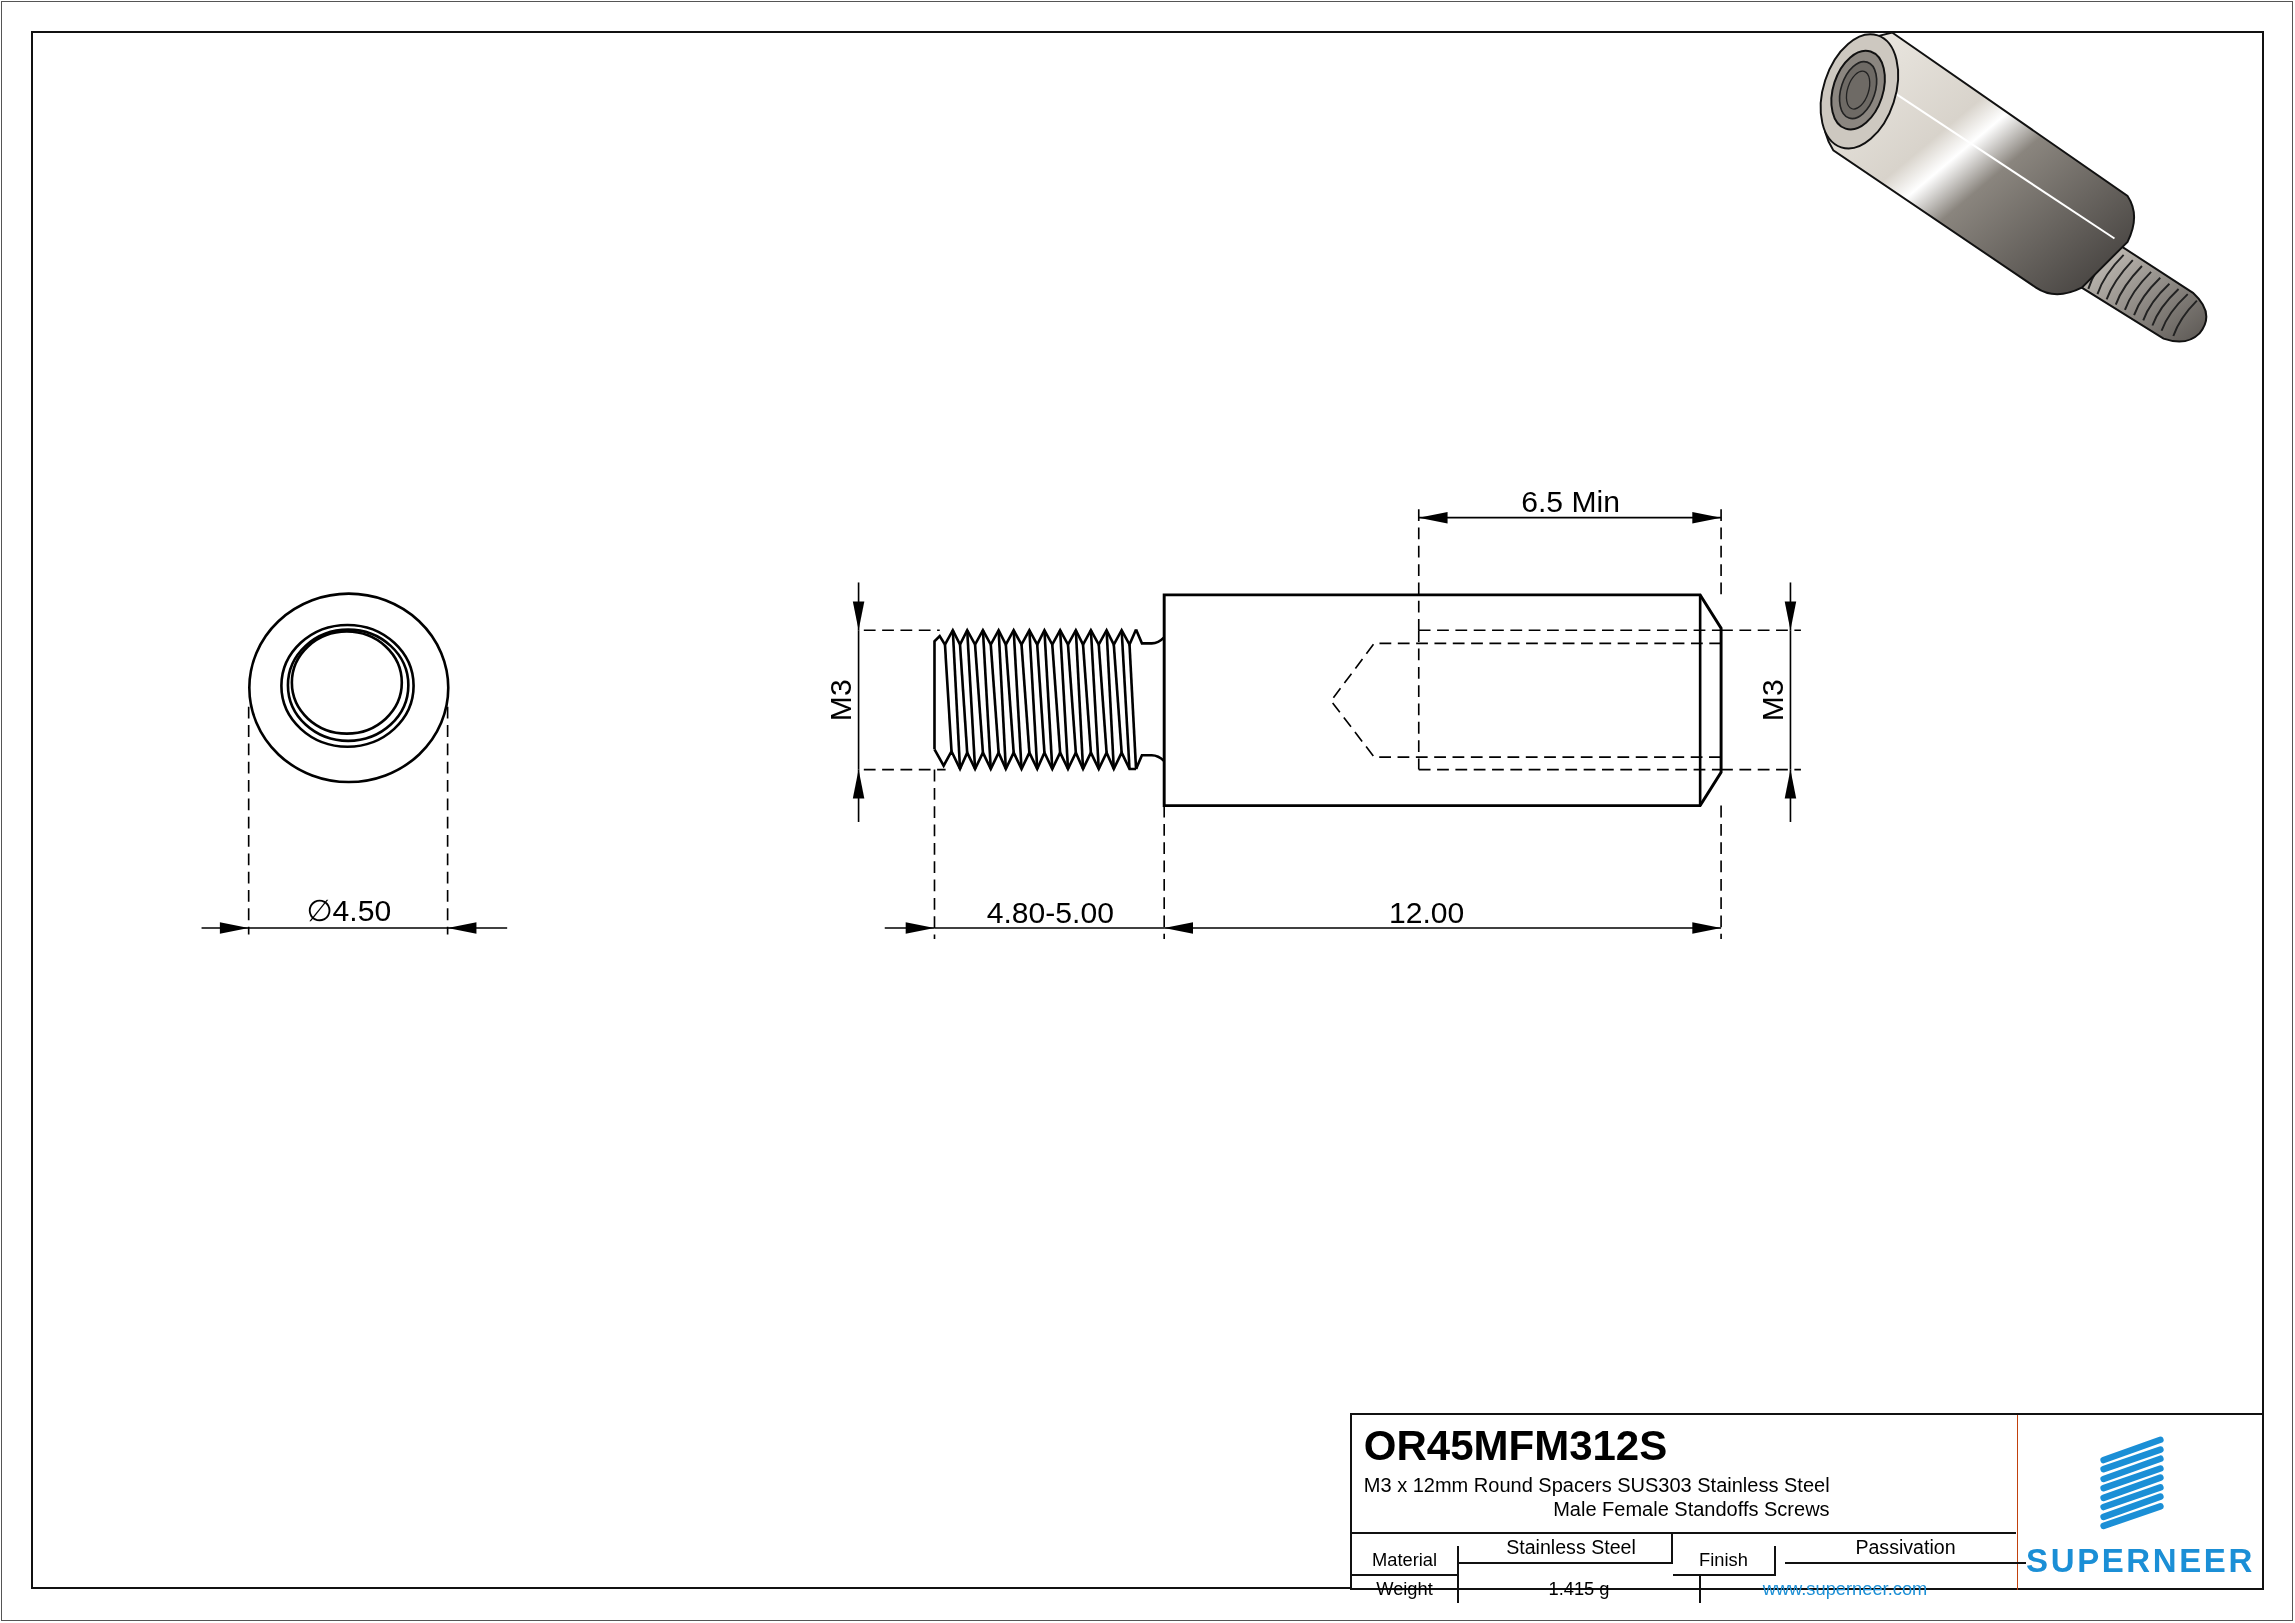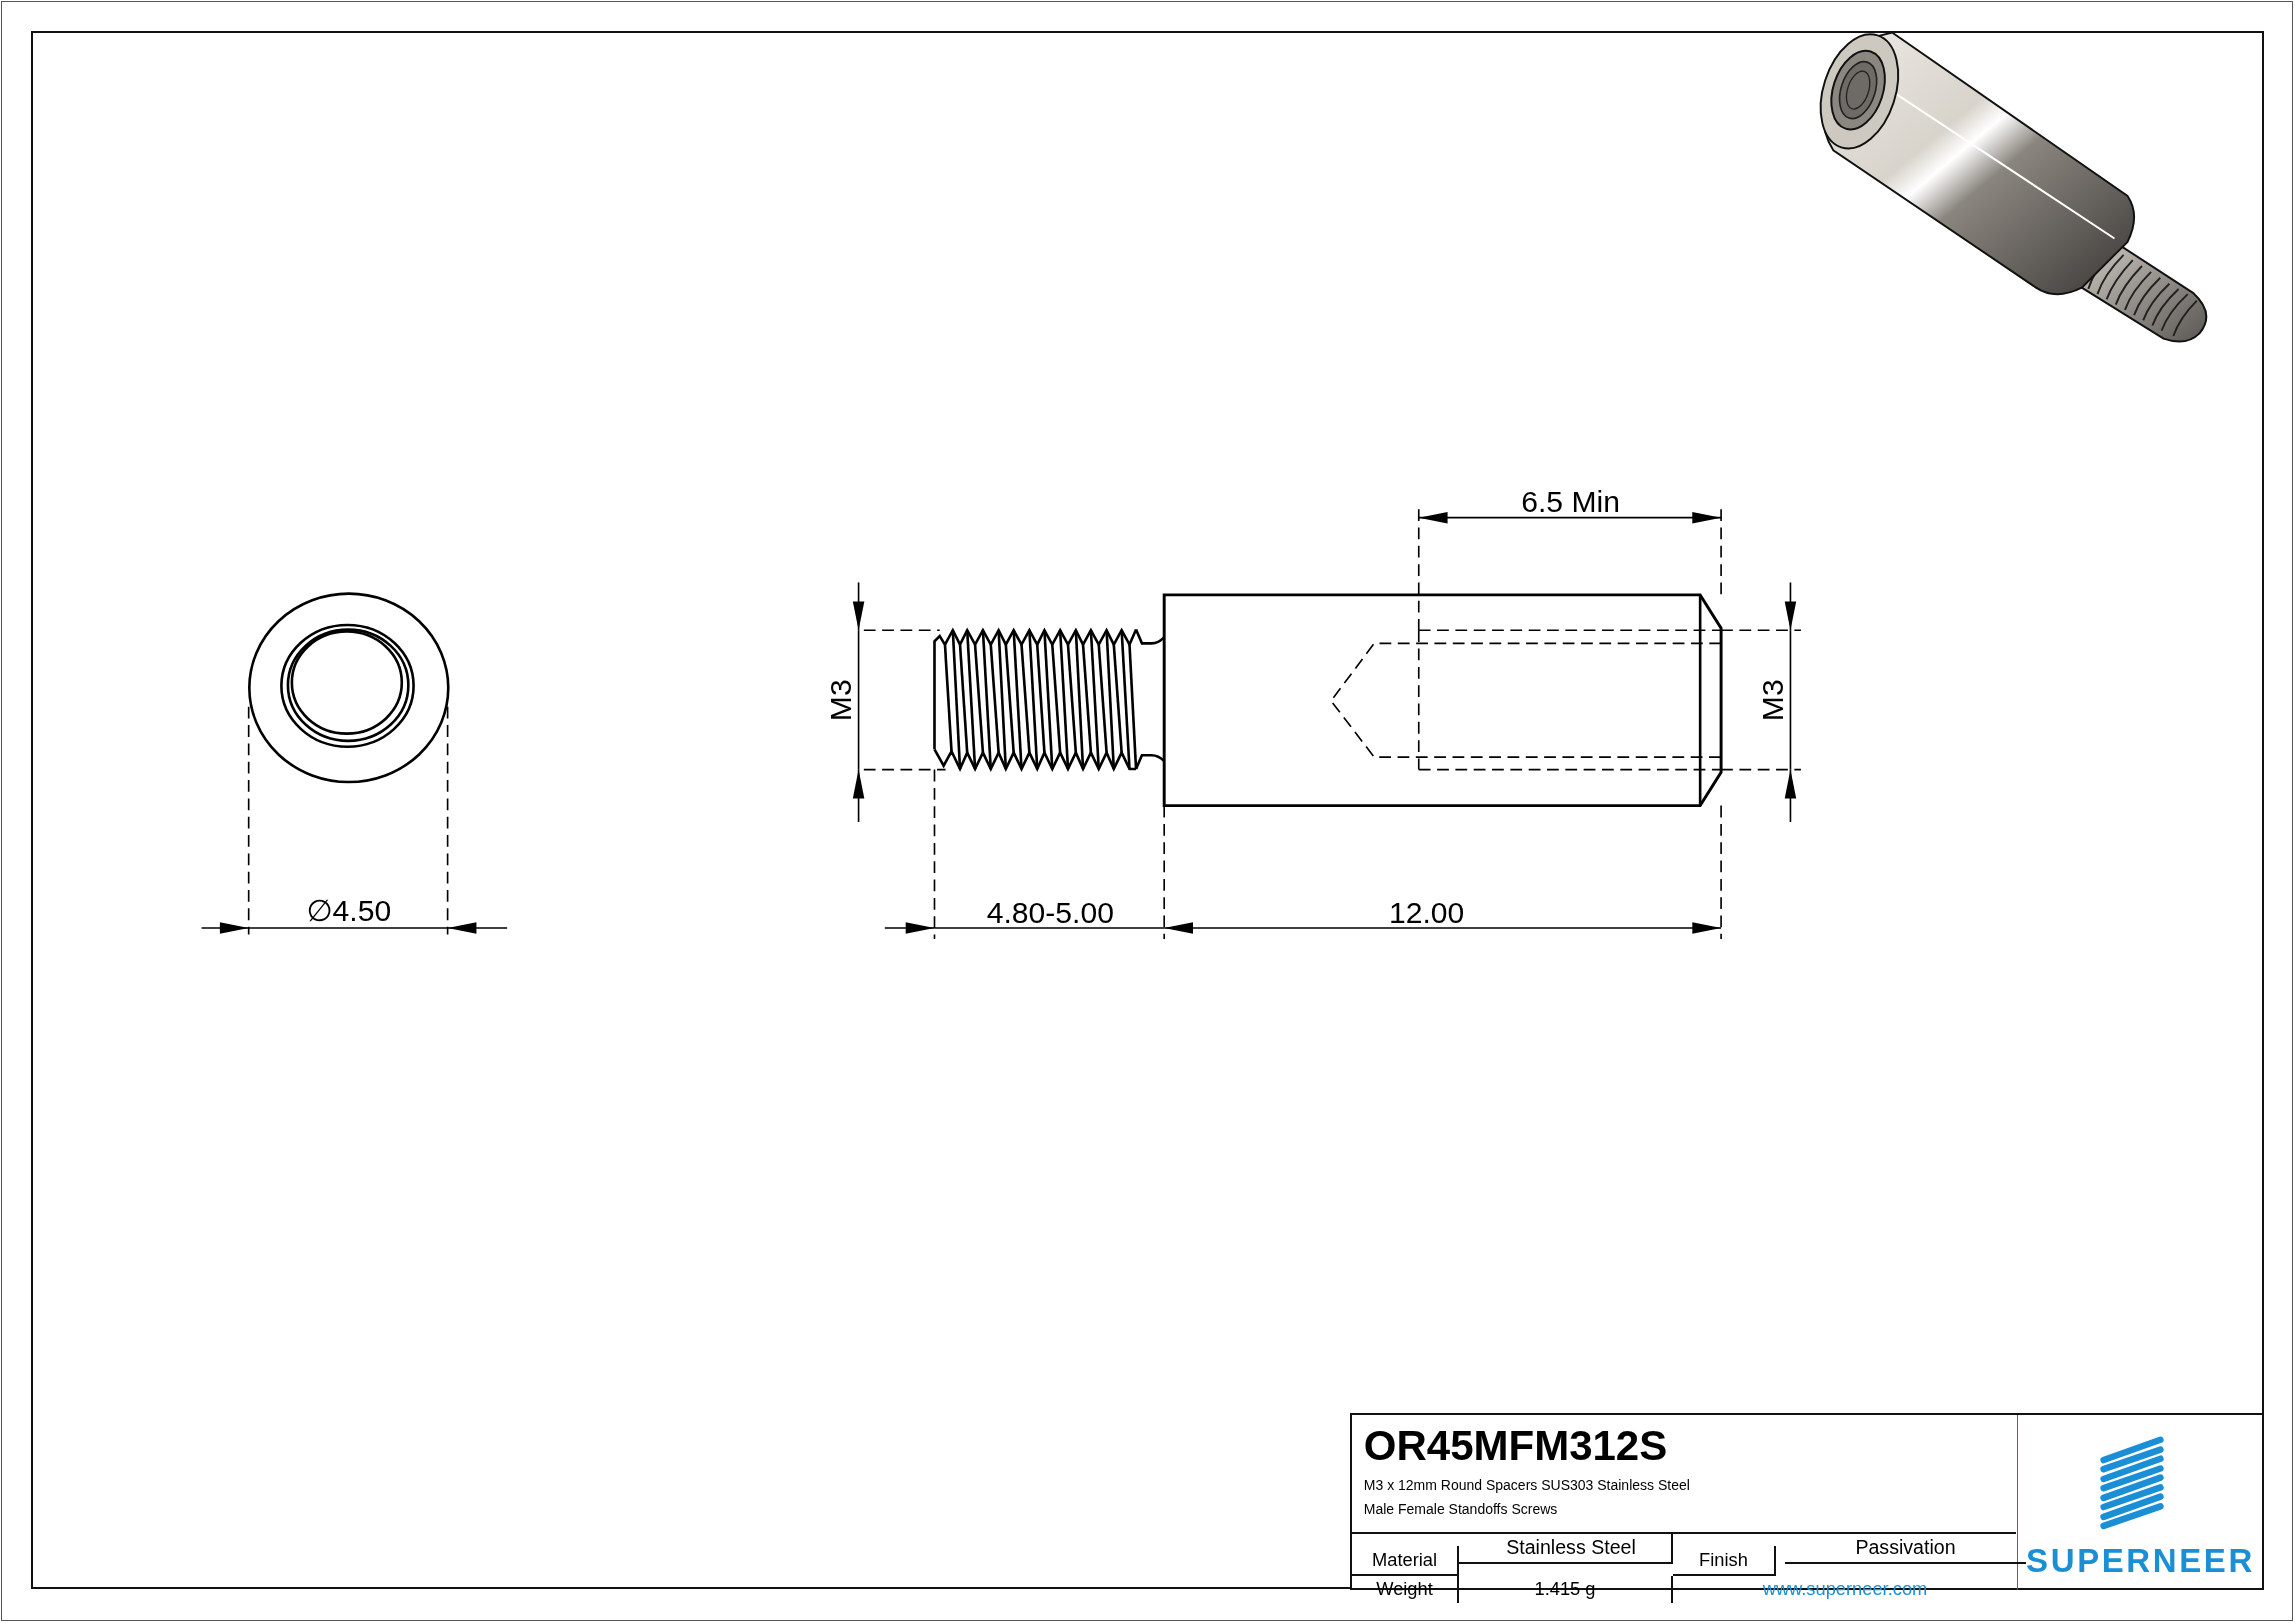--- a/index.html
+++ b/index.html
@@ -10,21 +10,21 @@
   .sheet-inner { position: absolute; left: 31px; top: 31px; width: 2233px; height: 1558px;
                  border: 2px solid #111; box-sizing: border-box; }
   svg.drawing { position: absolute; left: 0; top: 0; }
   .dim-text { font-family: "Liberation Sans", sans-serif; font-size: 46px; fill: #000; }
   .title-block { position: absolute; left: 1350px; top: 1413px; width: 914px; height: 177px;
                  border: 2px solid #111; box-sizing: border-box; background: #fff; }
   .tb-main { position: absolute; left: 0; top: 0; width: 666px; height: 175px;
              border-right: 1px solid #c2410c; box-sizing: border-box; }
   .tb-part { position: absolute; left: 11.8px; top: 7.9px; font-size: 42px; font-weight: bold;
              letter-spacing: 0px; line-height: 46px; }
-  .tb-desc { position: absolute; left: 11.8px; top: 59px; font-size: 14px; line-height: 23.6px; }
+  .tb-desc { position: absolute; left: 11.8px; top: 59px; font-size: 20px; line-height: 23.6px; text-align: right; }
   .tb-grid { position: absolute; left: 0; top: 117px; width: 664px; height: 58px;
              border-top: 2px solid #111; box-sizing: border-box; }
   .tb-cell { position: absolute; box-sizing: border-box; display: flex; align-items: center;
              justify-content: center; font-size: 19.6px; }
   .tb-cell.sm { font-size: 18.3px; margin-top: 12px; }
   .link { color: #1b8fd6; border-radius: 10px; }
   .tb-logo { position: absolute; left: 666px; top: 0; width: 245px; height: 204px; }
   .logo-word { position: absolute; left: 0; width: 245px; top: 127px; text-align: center;
                font-size: 33px; font-weight: bold; letter-spacing: 2.6px; color: #1b8fd6; }
   .iso { position: absolute; left: 1807px; top: 26px; width: 458px; height: 327px; }
@@ -187,21 +187,21 @@
       <div>Male Female Standoffs Screws</div>
     </div>
     <div class="tb-grid">
 
       <div class="tb-cell sm" style="left:0;top:0;width:107px;height:29.5px;border-right:2px solid #111;border-bottom:2px solid #111;">Material</div>
       <div class="tb-cell" style="left:107px;top:0;width:214px;height:29.5px;border-right:2px solid #111;border-bottom:2px solid #111;padding-left:12px;">Stainless Steel</div>
       <div class="tb-cell sm" style="left:321px;top:0;width:103px;height:29.5px;border-right:2px solid #111;border-bottom:2px solid #111;">Finish</div>
       <div class="tb-cell" style="left:433px;top:0;width:241px;height:29.5px;border-bottom:2px solid #111;">Passivation</div>
 
       <div class="tb-cell sm" style="left:0;top:29.5px;width:107px;height:27px;border-right:2px solid #111;">Weight</div>
-      <div class="tb-cell sm" style="left:107px;top:29.5px;width:214px;height:27px;border-right:2px solid #111;">1.415 g</div>
+      <div class="tb-cell sm" style="left:107px;top:29.5px;width:242px;height:27px;border-right:2px solid #111;">1.415 g</div>
       <div class="tb-cell sm link" style="left:321px;top:29.5px;width:344px;height:27px;">www.superneer.com</div>
     </div>
   </div>
   <div class="tb-logo">
     <svg width="245" height="124" viewBox="0 0 375 190" style="position:absolute;left:0;top:0;">
       <g stroke="#1b8fd6" stroke-width="10" stroke-linecap="round">
         <line x1="131" y1="69" x2="218" y2="38"></line>
         <line x1="131" y1="83" x2="218" y2="53"></line>
         <line x1="131" y1="98" x2="218" y2="67"></line>
         <line x1="131" y1="112" x2="218" y2="82"></line>

